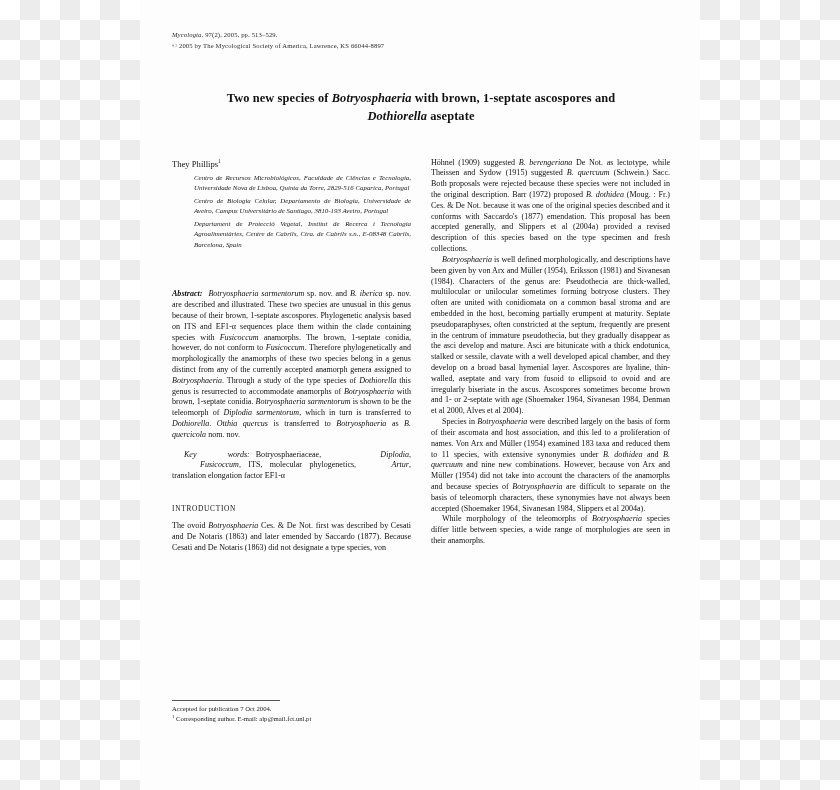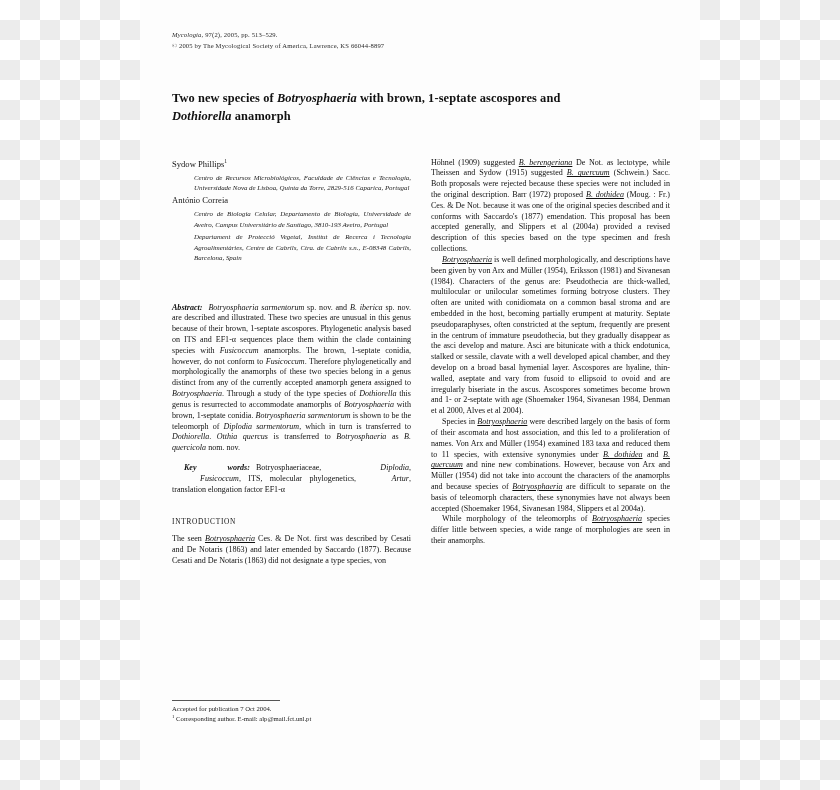--- a/index.html
+++ b/index.html
@@ -44,21 +44,21 @@
     color: #2b2b2b;
     letter-spacing: 0.15px;
   }
   .masthead .mast-line-1 { display: block; }
   .masthead .mast-line-2 { display: block; }
   .masthead .jtitle { font-style: italic; }
 
   
   .article-title {
     margin-top: 38px;
-    text-align: left;
+    text-align: center;
     font-size: 12.4px;
     font-weight: bold;
     line-height: 1.46;
     color: #111;
     letter-spacing: 0.1px;
   }
   .article-title i { font-style: italic; }
   .title-line { display: block; }
 
   
@@ -117,21 +117,21 @@
 
   .keywords {
     margin-top: 9px;
     font-size: 8.05px;
     line-height: 1.345;
     text-align: justify;
     color: #111;
     text-indent: 12px;
   }
   .keywords .lead {
-    font-weight: bold;
+    font-weight: normal;
     font-style: italic;
   }
   .keywords i { font-style: italic; padding-left: 28px; }
   .keywords .gap { display: inline-block; width: 6px; }
 
   
   .section-head {
     margin-top: 22px;
     margin-bottom: 8px;
     text-align: left;
@@ -143,21 +143,21 @@
   
   .para {
     font-size: 8.05px;
     line-height: 1.345;
     text-align: justify;
     color: #111;
     margin: 0;
     text-indent: 0;
   }
   .para.indent { text-indent: 11px; }
-  .para i { font-style: italic; text-decoration: underline; }
+  .para i { font-style: italic; }
 
   
   .footnote-area {
     position: absolute;
     left: 32px;
     top: 700px;
     width: 239px;
   }
   .footnote-rule {
     width: 108px;
@@ -195,43 +195,42 @@
 
   <div class="page-inner">
 
     <div class="masthead">
       <span class="mast-line-1"><span class="jtitle">Mycologia</span><span>, 97(2), 2005, pp. 513–529.</span></span>
       <span class="mast-line-2">© 2005 by The Mycological Society of America, Lawrence, KS 66044-8897</span>
     </div>
 
     <h1 class="article-title">
       <span class="title-line"><span>Two new species of </span><i>Botryosphaeria</i><span> with brown, 1-septate ascospores and</span></span>
-      <span class="title-line"><i>Dothiorella</i><span> anamorph</span></span>
+      <span class="title-line"><i>Dothiorella</i><span> aseptate</span></span>
     </h1>
 
     <div class="columns">
 
       <div class="col">
 
-        <div class="author tight"><span>Sydow Phillips</span><sup>1</sup></div>
+        <div class="author tight"><span>They Phillips</span><sup>1</sup></div>
         <div class="affil">Centro de Recursos Microbiológicos, Faculdade de Ciências e Tecnologia, Universidade Nova de Lisboa, Quinta da Torre, 2829-516 Caparica, Portugal</div>
 
 
-        <div class="author"><span>António Correia</span></div>
         <div class="affil">Centro de Biologia Celular, Departamento de Biologia, Universidade de Aveiro, Campus Universitário de Santiago, 3810-193 Aveiro, Portugal</div>
 
         <div class="affil">Departament de Protecció Vegetal, Institut de Recerca i Tecnologia Agroalimentàries, Centre de Cabrils, Ctra. de Cabrils s.n., E-08348 Cabrils, Barcelona, Spain</div>
 
         <div class="abstract"><span class="lead">Abstract:</span><span class="gap"></span><span><i>Botryosphaeria sarmentorum</i><span> sp. nov. and </span><i>B. iberica</i><span> sp. nov. are described and illustrated. These two species are unusual in this genus because of their brown, 1-septate ascospores. Phylogenetic analysis based on ITS and EF1-α sequences place them within the clade containing species with </span><i>Fusicoccum</i><span> anamorphs. The brown, 1-septate conidia, however, do not conform to </span><i>Fusicoccum</i><span>. Therefore phylogenetically and morphologically the anamorphs of these two species belong in a genus distinct from any of the currently accepted anamorph genera assigned to </span><i>Botryosphaeria</i><span>. Through a study of the type species of </span><i>Dothiorella</i><span> this genus is resurrected to accommodate anamorphs of </span><i>Botryosphaeria</i><span> with brown, 1-septate conidia. </span><i>Botryosphaeria sarmentorum</i><span> is shown to be the teleomorph of </span><i>Diplodia sarmentorum</i><span>, which in turn is transferred to </span><i>Dothiorella</i><span>. </span><i>Otthia quercus</i><span> is transferred to </span><i>Botryosphaeria</i><span> as </span><i>B. quercicola</i><span> nom. nov.</span></span></div>
 
         <div class="keywords"><span class="lead">Key words:</span><span class="gap"></span><span><span>Botryosphaeriaceae, </span><i>Diplodia</i><span>, </span><i>Fusicoccum</i><span>, ITS, molecular phylogenetics, </span><i>Artur</i><span>, translation elongation factor EF1-α</span></span></div>
 
         <div class="section-head">INTRODUCTION</div>
 
-        <p class="para"><span>The seen </span><i>Botryosphaeria</i><span> Ces. &amp; De Not. first was described by Cesati and De Notaris (1863) and later emended by Saccardo (1877). Because Cesati and De Notaris (1863) did not designate a type species, von</span></p>
+        <p class="para"><span>The ovoid </span><i>Botryosphaeria</i><span> Ces. &amp; De Not. first was described by Cesati and De Notaris (1863) and later emended by Saccardo (1877). Because Cesati and De Notaris (1863) did not designate a type species, von</span></p>
 
       </div>
 
       <div class="col">
 
         <p class="para"><span>Höhnel (1909) suggested </span><i>B. berengeriana</i><span> De Not. as lectotype, while Theissen and Sydow (1915) suggested </span><i>B. quercuum</i><span> (Schwein.) Sacc. Both proposals were rejected because these species were not included in the original description. Barr (1972) proposed </span><i>B. dothidea</i><span> (Moug. : Fr.) Ces. &amp; De Not. because it was one of the original species described and it conforms with Saccardo's (1877) emendation. This proposal has been accepted generally, and Slippers et al (2004a) provided a revised description of this species based on the type specimen and fresh collections.</span></p>
         <p class="para indent"><i>Botryosphaeria</i><span> is well defined morphologically, and descriptions have been given by von Arx and Müller (1954), Eriksson (1981) and Sivanesan (1984). Characters of the genus are: Pseudothecia are thick-walled, multilocular or unilocular sometimes forming botryose clusters. They often are united with conidiomata on a common basal stroma and are embedded in the host, becoming partially erumpent at maturity. Septate pseudoparaphyses, often constricted at the septum, frequently are present in the centrum of immature pseudothecia, but they gradually disappear as the asci develop and mature. Asci are bitunicate with a thick endotunica, stalked or sessile, clavate with a well developed apical chamber, and they develop on a broad basal hymenial layer. Ascospores are hyaline, thin-walled, aseptate and vary from fusoid to ellipsoid to ovoid and are irregularly biseriate in the ascus. Ascospores sometimes become brown and 1- or 2-septate with age (Shoemaker 1964, Sivanesan 1984, Denman et al 2000, Alves et al 2004).</span></p>
         <p class="para indent"><span>Species in </span><i>Botryosphaeria</i><span> were described largely on the basis of form of their ascomata and host association, and this led to a proliferation of names. Von Arx and Müller (1954) examined 183 taxa and reduced them to 11 species, with extensive synonymies under </span><i>B. dothidea</i><span> and </span><i>B. quercuum</i><span> and nine new combinations. However, because von Arx and Müller (1954) did not take into account the characters of the anamorphs and because species of </span><i>Botryosphaeria</i><span> are difficult to separate on the basis of teleomorph characters, these synonymies have not always been accepted (Shoemaker 1964, Sivanesan 1984, Slippers et al 2004a).</span></p>
         <p class="para indent"><span>While morphology of the teleomorphs of </span><i>Botryosphaeria</i><span> species differ little between species, a wide range of morphologies are seen in their anamorphs.</span></p>
 

